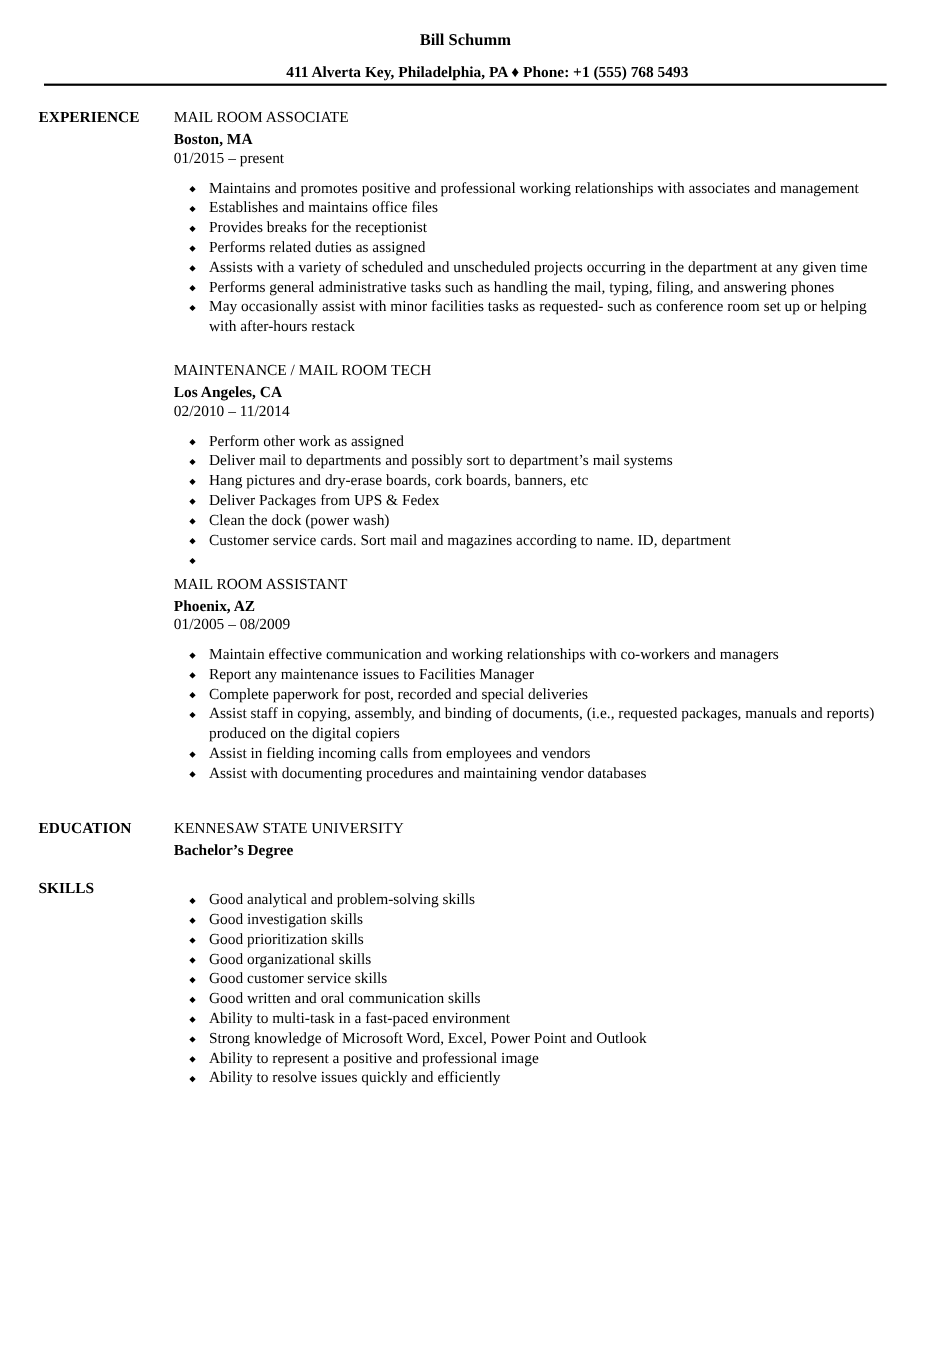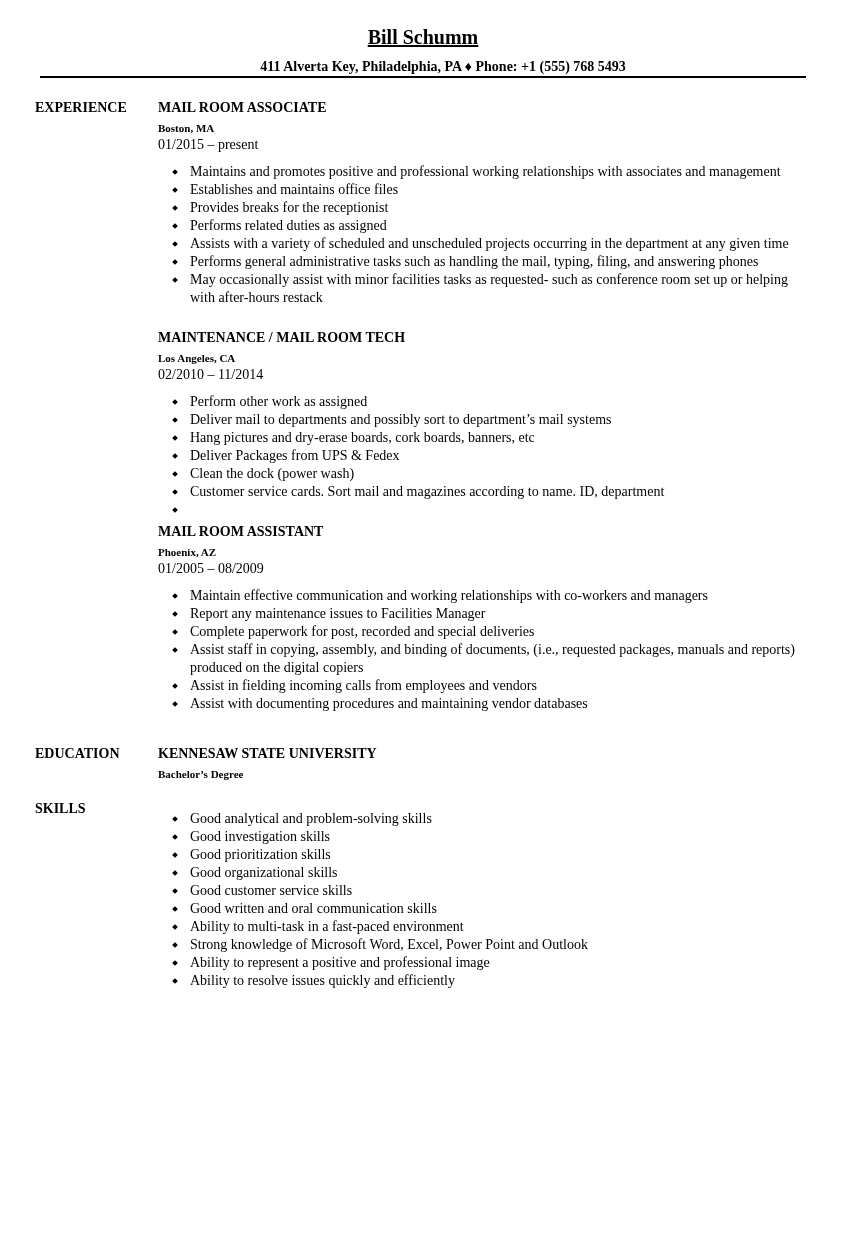--- a/index.html
+++ b/index.html
@@ -2,37 +2,37 @@
 <html><head>
 <meta charset="utf-8">
 <style>
   html, body { margin: 0; padding: 0; background: #ffffff; }
   body {
     width: 860px; height: 1240px; position: relative; overflow: hidden;
     font-family: "Liberation Serif", serif; color: #000; font-size: 14px;
   }
   .name {
     position: absolute; top: 26px; left: 0; width: 846px; text-align: center;
-    font-weight: bold; font-size: 20px; line-height: 22px; text-decoration: underline;
+    font-weight: bold; font-size: 15px; line-height: 22px;
   }
   .contact {
     position: absolute; top: 58px; left: 0; width: 846px; text-align: center;
     font-weight: bold; font-size: 14px; line-height: 18px; margin-left: 20px;
   }
   .rule {
     position: absolute; top: 76px; left: 40px; width: 766px; height: 2px; background: #000;
   }
   .section { position: absolute; left: 0; width: 860px; }
   .section-label {
     position: absolute; left: 35px; top: 0; font-weight: bold; font-size: 14px; line-height: 18px;
   }
   .section-body { position: absolute; left: 158px; top: 0; width: 660px; }
   .job { margin-bottom: 22px; }
-  .job-title, .school { font-weight: bold; font-size: 14px; line-height: 18px; }
-  .job-loc, .degree { font-weight: bold; font-size: 11px; line-height: 18px; margin-top: 2px; }
+  .job-title, .school { font-weight: normal; font-size: 14px; line-height: 18px; }
+  .job-loc, .degree { font-weight: bold; font-size: 14px; line-height: 18px; margin-top: 2px; }
   .job-dates { font-size: 14px; line-height: 16px; }
   ul.bullets { list-style: none; margin: 10px; padding: 0; }
   ul.bullets li {
     position: relative; padding-left: 22px; font-size: 14px; line-height: 18px;
   }
   ul.bullets li .dot {
     position: absolute; left: 5px; top: 7px; width: 4px; height: 4px; background: #000;
     transform: rotate(45deg);
   }
 </style>

